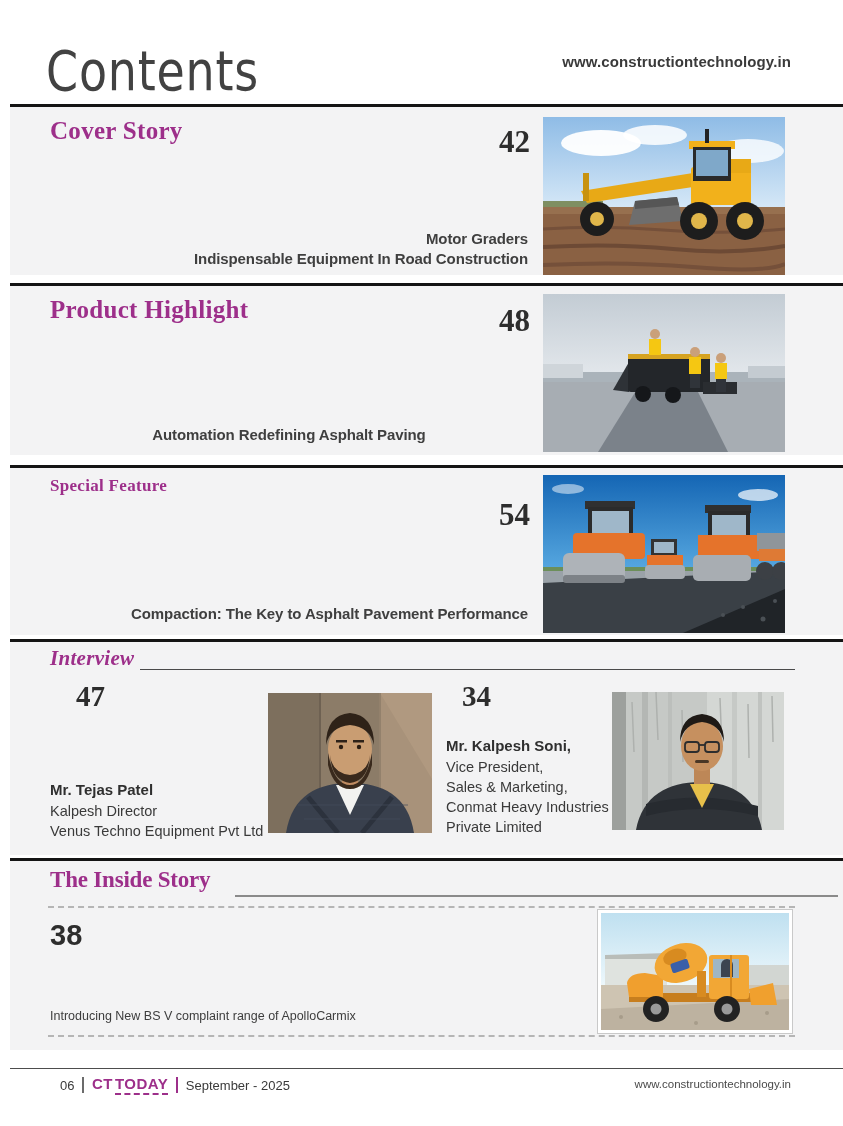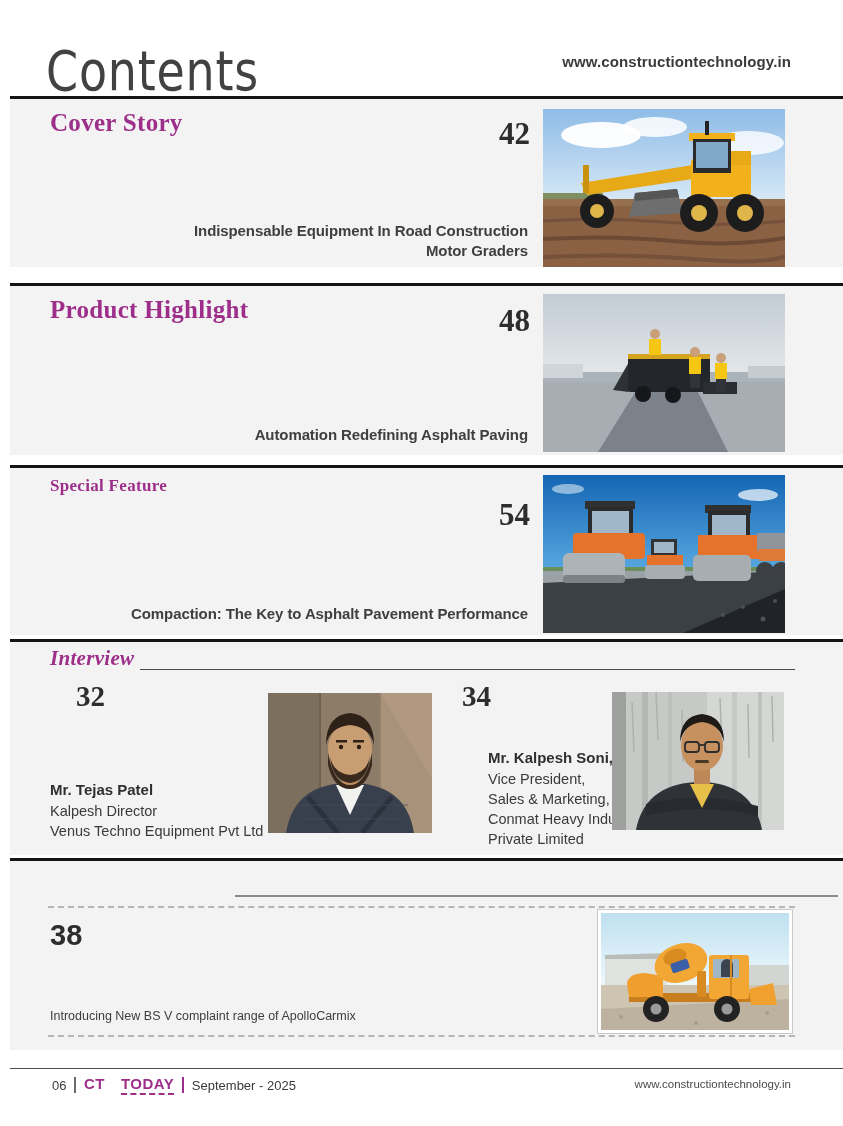--- a/index.html
+++ b/index.html
@@ -17,21 +17,21 @@
   }
   .site-url-top{
     position:absolute;right:52px;top:53px;
     font-size:15px;font-weight:bold;color:#3a3a3a;letter-spacing:.1px;
   }
   
   .feature-block{
     position:absolute;left:10px;right:0;background:#f3f3f4;
     border-top:3px solid #141414;box-sizing:border-box;
   }
-  .s1{top:96px;height:171px;}
+  .s1{top:104px;height:171px;}
   .s2{top:283px;height:172px;}
   .s3{top:465px;height:170px;}
   .s4{top:639px;height:216px;}
   .s5{top:858px;height:192px;}
   .sec-title{
     position:absolute;left:40px;margin:0;
     font-family:"Liberation Serif","DejaVu Serif",serif;font-weight:700;
     color:#9d2f8a;letter-spacing:.3px;white-space:nowrap;
   }
   .s1 .sec-title,.s2 .sec-title{top:10px;font-size:25px;}
@@ -42,74 +42,74 @@
     position:absolute;font-family:"Liberation Serif","DejaVu Serif",serif;
     font-weight:700;color:#2d2d2d;margin-top:13px;
   }
   .page-no.big{right:313px;font-size:31px;}
   .s1 .page-no{top:4px;} .s2 .page-no{top:4px;} .s3 .page-no{top:16px;}
   .caption{
     position:absolute;right:315px;left:40px;text-align:right;
     font-weight:bold;font-size:15px;color:#3f3f3f;line-height:1.35;
     letter-spacing:-.1px;
   }
-  .s1 .caption{bottom:6px;} .s2 .caption{bottom:10px;} .s3 .caption{bottom:11px;}
+  .s1 .caption{bottom:6px;} .s2 .caption{bottom:10px;text-align:center;} .s3 .caption{bottom:11px;}
   .photo{position:absolute;right:58px;width:242px;height:158px;overflow:hidden;}
   .s1 .photo{top:10px;} .s2 .photo{top:8px;} .s3 .photo{top:7px;}
   .photo svg{display:block;}
   
   .title-rule{position:absolute;height:0;border-bottom:1.5px solid #4a4a4a;}
   .s4 .title-rule{left:130px;right:48px;top:27px;}
   .iv-no{position:absolute;font-family:"Liberation Serif","DejaVu Serif",serif;
     font-weight:700;font-size:29px;color:#2d2d2d;}
   .iv-no.left{left:66px;top:38px;}
   .iv-no.right{left:452px;top:38px;}
   .portrait{position:absolute;overflow:hidden;}
   .portrait.p1{left:258px;top:51px;width:164px;height:140px;}
   .portrait.p2{left:602px;top:50px;width:172px;height:138px;}
   .person-info{position:absolute;color:#3a3a3a;font-size:14.5px;line-height:1.38;}
   .person-info .p-name{font-weight:bold;font-size:15px;color:#2f2f2f;}
   .info1{left:40px;top:138px;}
-  .info2{left:478px;top:94px;margin-top:12px;}
+  .info2{left:436px;top:94px;}
   
   .s5 .title-rule{left:225px;right:5px;top:34px;border-bottom:2px solid #8a8a8a;}
   .dashed-rule{position:absolute;height:0;border-top:2px dashed #b5b5b5;}
   .dash1{left:38px;right:48px;top:45px;}
   .dash2{left:38px;right:48px;top:174px;}
   .is-no{position:absolute;left:40px;top:58px;
     font-family:Liberation Sans, sans-serif;
     font-weight:700;font-size:29px;color:#2d2d2d;}
   .is-photo{position:absolute;left:587px;top:48px;width:196px;height:125px;
     background:#ffffff;border:1px solid #c9c9c9;box-sizing:border-box;padding:3px;}
   .is-caption{position:absolute;left:40px;top:148px;font-size:12.5px;color:#3d3d3d;}
   
   .footer-rule{position:absolute;left:10px;right:0;top:1068px;border-top:1px solid #4d4d4d;}
-  .footer-left{position:absolute;left:52px;top:1075px;font-size:13px;color:#3a3a3a;
+  .footer-left{position:absolute;left:60px;top:1075px;font-size:13px;color:#3a3a3a;
     display:flex;align-items:center;gap:8px;}
   .vbar{width:1.5px;height:16px;background:#9d2f8a;display:inline-block;}
   .vbar.gray{background:#6b6b6b;}
   .brand{font-weight:800;font-size:15px;color:#9d2f8a;letter-spacing:.5px;
-    font-family:"Liberation Sans",sans-serif;display:inline-flex;gap:16px;}
+    font-family:"Liberation Sans",sans-serif;display:inline-flex;gap:2px;}
   .brand .today{border-bottom:2px dashed #9d2f8a;padding-bottom:1px;}
   .footer-right{position:absolute;right:52px;top:1078px;font-size:11.5px;color:#4a4a4a;}
 </style>
 </head>
 <body>
 
 <header>
   <h1 class="page-title">Contents</h1>
   <div class="site-url-top">www.constructiontechnology.in</div>
 </header>
 
 <section class="feature-block s1">
   <h2 class="sec-title">Cover Story</h2>
   <div class="page-no big">42</div>
   <div class="caption">
+    <div>Motor Graders</div>
     <div>Indispensable Equipment In Road Construction</div>
-    <div>Motor Graders</div>
   </div>
   <div class="photo">
     <svg width="242" height="158" viewBox="0 0 242 158">
       <defs>
         <linearGradient id="sky1" x1="0" y1="0" x2="0" y2="1">
           <stop offset="0" stop-color="#8fbce6"></stop>
             <stop offset="1" stop-color="#d6e8f7"></stop>
         </linearGradient>
       </defs>
       <rect width="242" height="92" fill="url(#sky1)"></rect>
@@ -225,21 +225,21 @@
       <circle cx="222" cy="96" r="9" fill="#3c4045"></circle>
         <circle cx="238" cy="96" r="9" fill="#3c4045"></circle>
     </svg>
   </div>
 </section>
 
 <section class="feature-block s4">
   <h2 class="sec-title">Interview</h2>
   <div class="title-rule"></div>
 
-  <div class="iv-no left">32</div>
+  <div class="iv-no left">47</div>
   <div class="portrait p1">
     <svg width="164" height="140" viewBox="0 0 164 140">
       <rect width="164" height="140" fill="#8c7c68"></rect>
       <rect x="0" width="52" height="140" fill="#7d6f5d"></rect>
       <rect x="112" width="52" height="140" fill="#a8927a"></rect>
       <polygon points="112,0 164,0 164,86" fill="#b59e84" opacity=".6"></polygon>
       <line x1="52" y1="0" x2="52" y2="140" stroke="#6e6152" stroke-width="2"></line>
       <line x1="112" y1="0" x2="112" y2="140" stroke="#93816c" stroke-width="2"></line>
       <path d="M18,140 C24,102 50,90 82,90 C114,90 140,102 146,140 Z" fill="#39404d"></path>
       <path d="M40,104 L70,140 M124,104 L94,140" stroke="#2c323d" stroke-width="5" fill="none"></path>
@@ -288,20 +288,21 @@
       <path d="M68,50 Q68,24 90,22 Q112,24 112,50 Q108,32 90,30 Q72,32 68,50 Z" fill="#1f1a16"></path>
       <rect x="73" y="50" width="14" height="10" rx="3" fill="none" stroke="#2d2d2d" stroke-width="1.8"></rect>
       <rect x="93" y="50" width="14" height="10" rx="3" fill="none" stroke="#2d2d2d" stroke-width="1.8"></rect>
       <line x1="87" y1="53" x2="93" y2="53" stroke="#2d2d2d" stroke-width="1.8"></line>
       <rect x="83" y="68" width="14" height="3" rx="1.5" fill="#4a3726"></rect>
     </svg>
   </div>
 </section>
 
 <section class="feature-block s5">
+  <h2 class="sec-title">The Inside Story</h2>
   <div class="title-rule"></div>
   <div class="dashed-rule dash1"></div>
   <div class="is-no">38</div>
   <div class="is-photo">
     <svg width="188" height="117" viewBox="0 0 188 117">
       <defs>
         <linearGradient id="sky6" x1="0" y1="0" x2="0" y2="1">
           <stop offset="0" stop-color="#bfe0f0"></stop>
             <stop offset="1" stop-color="#eef8fc"></stop>
         </linearGradient>

